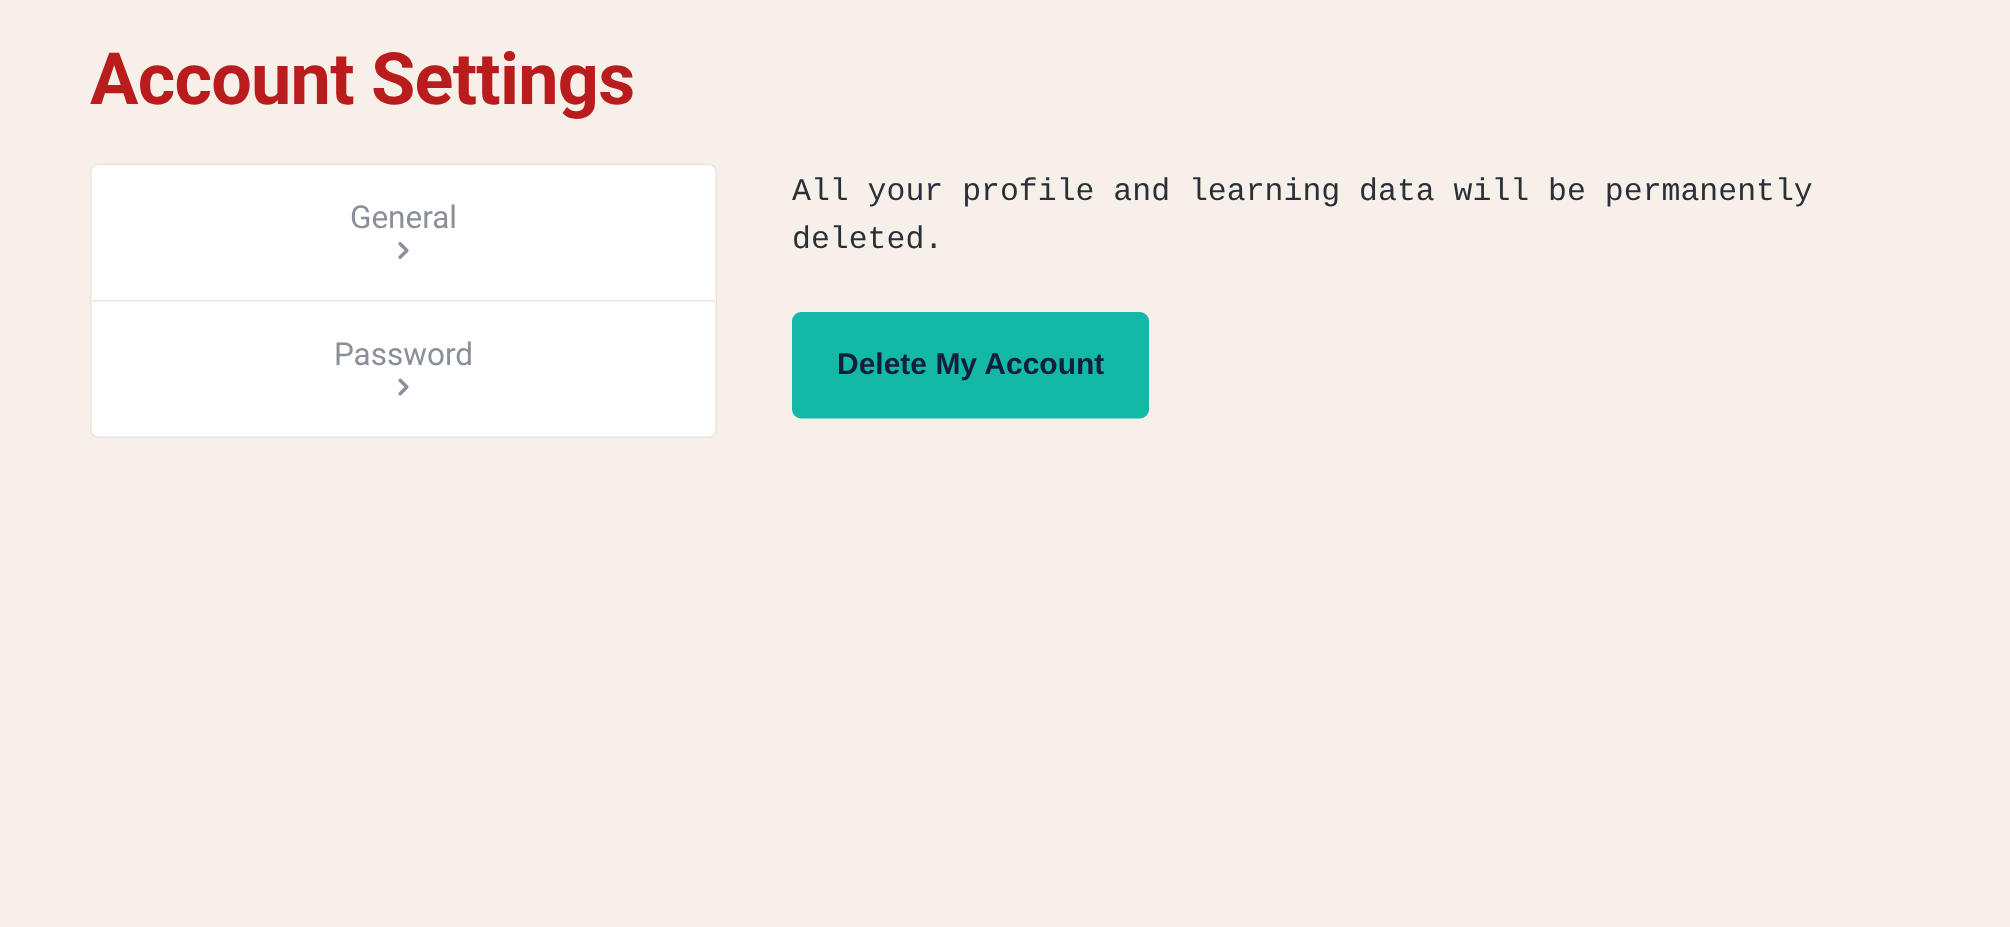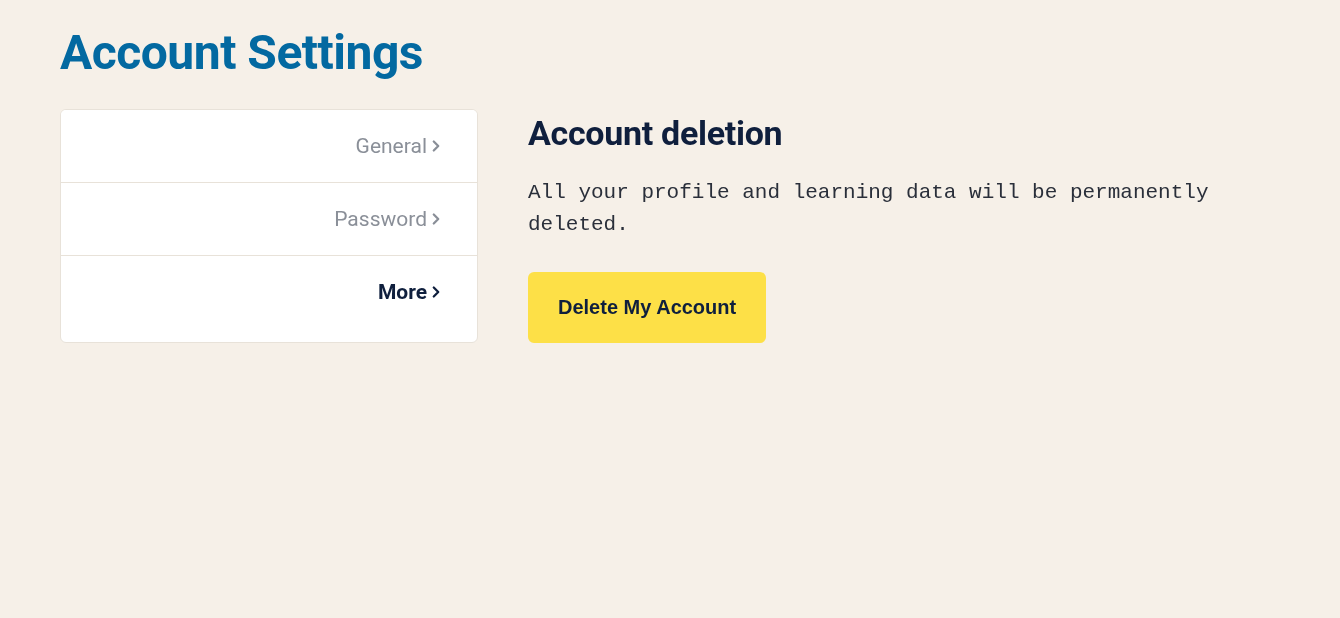--- a/index.html
+++ b/index.html
@@ -10,43 +10,44 @@
     body {
       font-family: -apple-system, BlinkMacSystemFont, 'Segoe UI', Roboto, Helvetica, Arial, sans-serif;
       background-color: #f6f0e8;
       width: 1340px;
       height: 618px;
       padding: 24px 60px;
     }
     .page-title {
       font-size: 48px;
       font-weight: 700;
-      color: #0369a1;
+      color: #b91c1c;
       margin-bottom: 28px;
       letter-spacing: -0.5px;
     }
     .layout {
       display: flex;
       gap: 50px;
     }
     .sidebar {
       width: 418px;
       background: #ffffff;
       border: 1px solid #e8e2d9;
       border-radius: 6px;
       overflow: hidden;
     }
     .sidebar-item {
       display: flex;
       align-items: center;
-      justify-content: flex-end;
+      justify-content: center;
       padding: 24px 32px;
       border-bottom: 1px solid #e8e2d9;
       cursor: pointer;
       background: #ffffff;
+      flex-direction: column;
     }
     .sidebar-item:last-child {
       border-bottom: none;
     }
     .sidebar-item-label {
       font-size: 21px;
       color: #8a8f98;
       font-weight: 400;
     }
     .sidebar-item.active .sidebar-item-label {
@@ -78,21 +79,21 @@
       letter-spacing: -0.3px;
     }
     .section-desc {
       font-size: 21px;
       color: #2a2f3a;
       margin-bottom: 32px;
       line-height: 1.5;
       font-family: Liberation Mono, monospace;
     }
     .delete-btn {
-      background-color: #fde047;
+      background-color: #14b8a6;
       color: #0f1f3d;
       font-size: 20px;
       font-weight: 700;
       border: none;
       border-radius: 6px;
       padding: 24px 30px;
       cursor: pointer;
     }
   </style>
 </head>
@@ -111,28 +112,19 @@
       </span>
     </div>
     <div class="sidebar-item">
       <span class="sidebar-item-label">Password</span>
       <span class="chevron">
         <svg viewBox="0 0 24 24" fill="none" stroke-width="3" stroke-linecap="round" stroke-linejoin="round">
             <polyline points="9 18 15 12 9 6"></polyline>
           </svg>
       </span>
     </div>
-    <div class="sidebar-item active">
-      <span class="sidebar-item-label">More</span>
-      <span class="chevron">
-        <svg viewBox="0 0 24 24" fill="none" stroke-width="3" stroke-linecap="round" stroke-linejoin="round">
-            <polyline points="9 18 15 12 9 6"></polyline>
-          </svg>
-      </span>
-    </div>
   </nav>
 
   <main class="main">
-    <h2 class="section-title">Account deletion</h2>
     <p class="section-desc">All your profile and learning data will be permanently deleted.</p>
     <button class="delete-btn">Delete My Account</button>
   </main>
 </div>
 
 </body></html>

